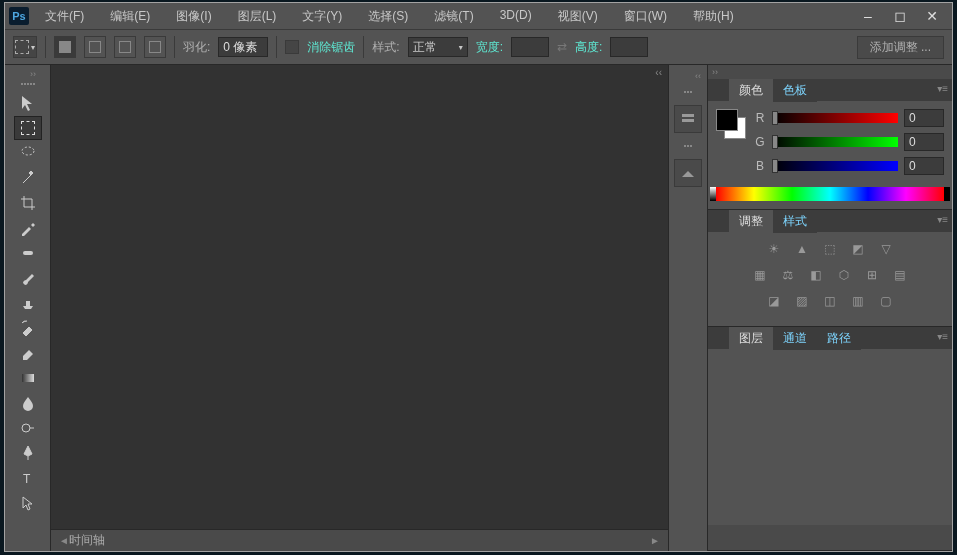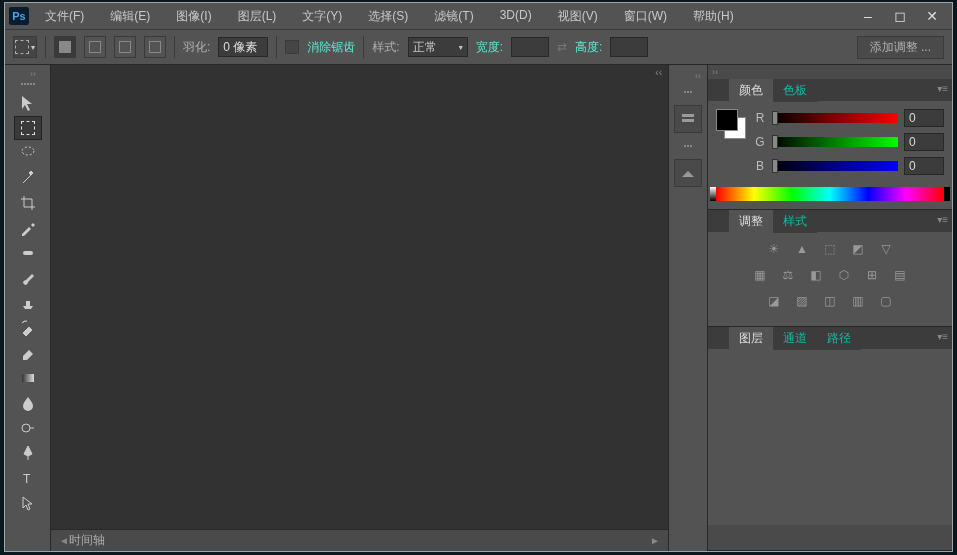--- a/index.html
+++ b/index.html
@@ -35,21 +35,21 @@
 .canvas{flex:1;background:#323232;position:relative}
 .tl-bar{position:absolute;bottom:0;left:0;right:0;height:22px;background:#4a4a4a;border-top:1px solid #282828;display:flex;align-items:center;padding:0 8px}
 .tl-label{color:#aaa;}
 .scroll-arr{position:absolute;font-size:10px;color:#888}
 .midcol{width:40px;background:#535353;border-left:1px solid #282828;border-right:1px solid #282828;padding-top:6px;display:flex;flex-direction:column;align-items:center;gap:6px}
 .midcol .expand-arr{align-self:flex-end;margin-right:6px}
 .mid-ico{width:28px;height:28px;background:#4a4a4a;border:1px solid #3a3a3a;display:flex;align-items:center;justify-content:center;cursor:pointer}
 .panels{width:244px;background:#4a4a4a;display:flex;flex-direction:column}
 .panel{border-bottom:1px solid #282828}
 .panel-tabs{height:22px;background:#3c3c3c;display:flex;align-items:flex-start;padding:0 21px;position:relative}
-.ptab{padding:3px 10px;cursor:pointer;color:#14b8a6;background:#3c3c3c}
+.ptab{padding:3px 10px;cursor:pointer;color:#7dd3fc;background:#3c3c3c}
 .ptab.active{background:#535353;color:#ddd}
 .panel-menu{position:absolute;right:4px;top:4px;font-size:10px;color:#888;cursor:pointer}
 .exp-left{font-size:9px;color:#888;padding:2px 4px;align-self:flex-start}
 .panel-body{background:#535353;padding:8px}
 .color-row{display:flex;align-items:center;gap:6px;margin-bottom:6px}
 .swatches{position:relative;width:30px;height:30px}
 .sw{position:absolute;width:22px;height:22px;border:1px solid #888}
 .sw.fg{background:#000;top:0;left:0;z-index:2}
 .sw.bg{background:#fff;bottom:0;right:0}
 .slider-lbl{width:12px;text-align:center;color:#bbb}

